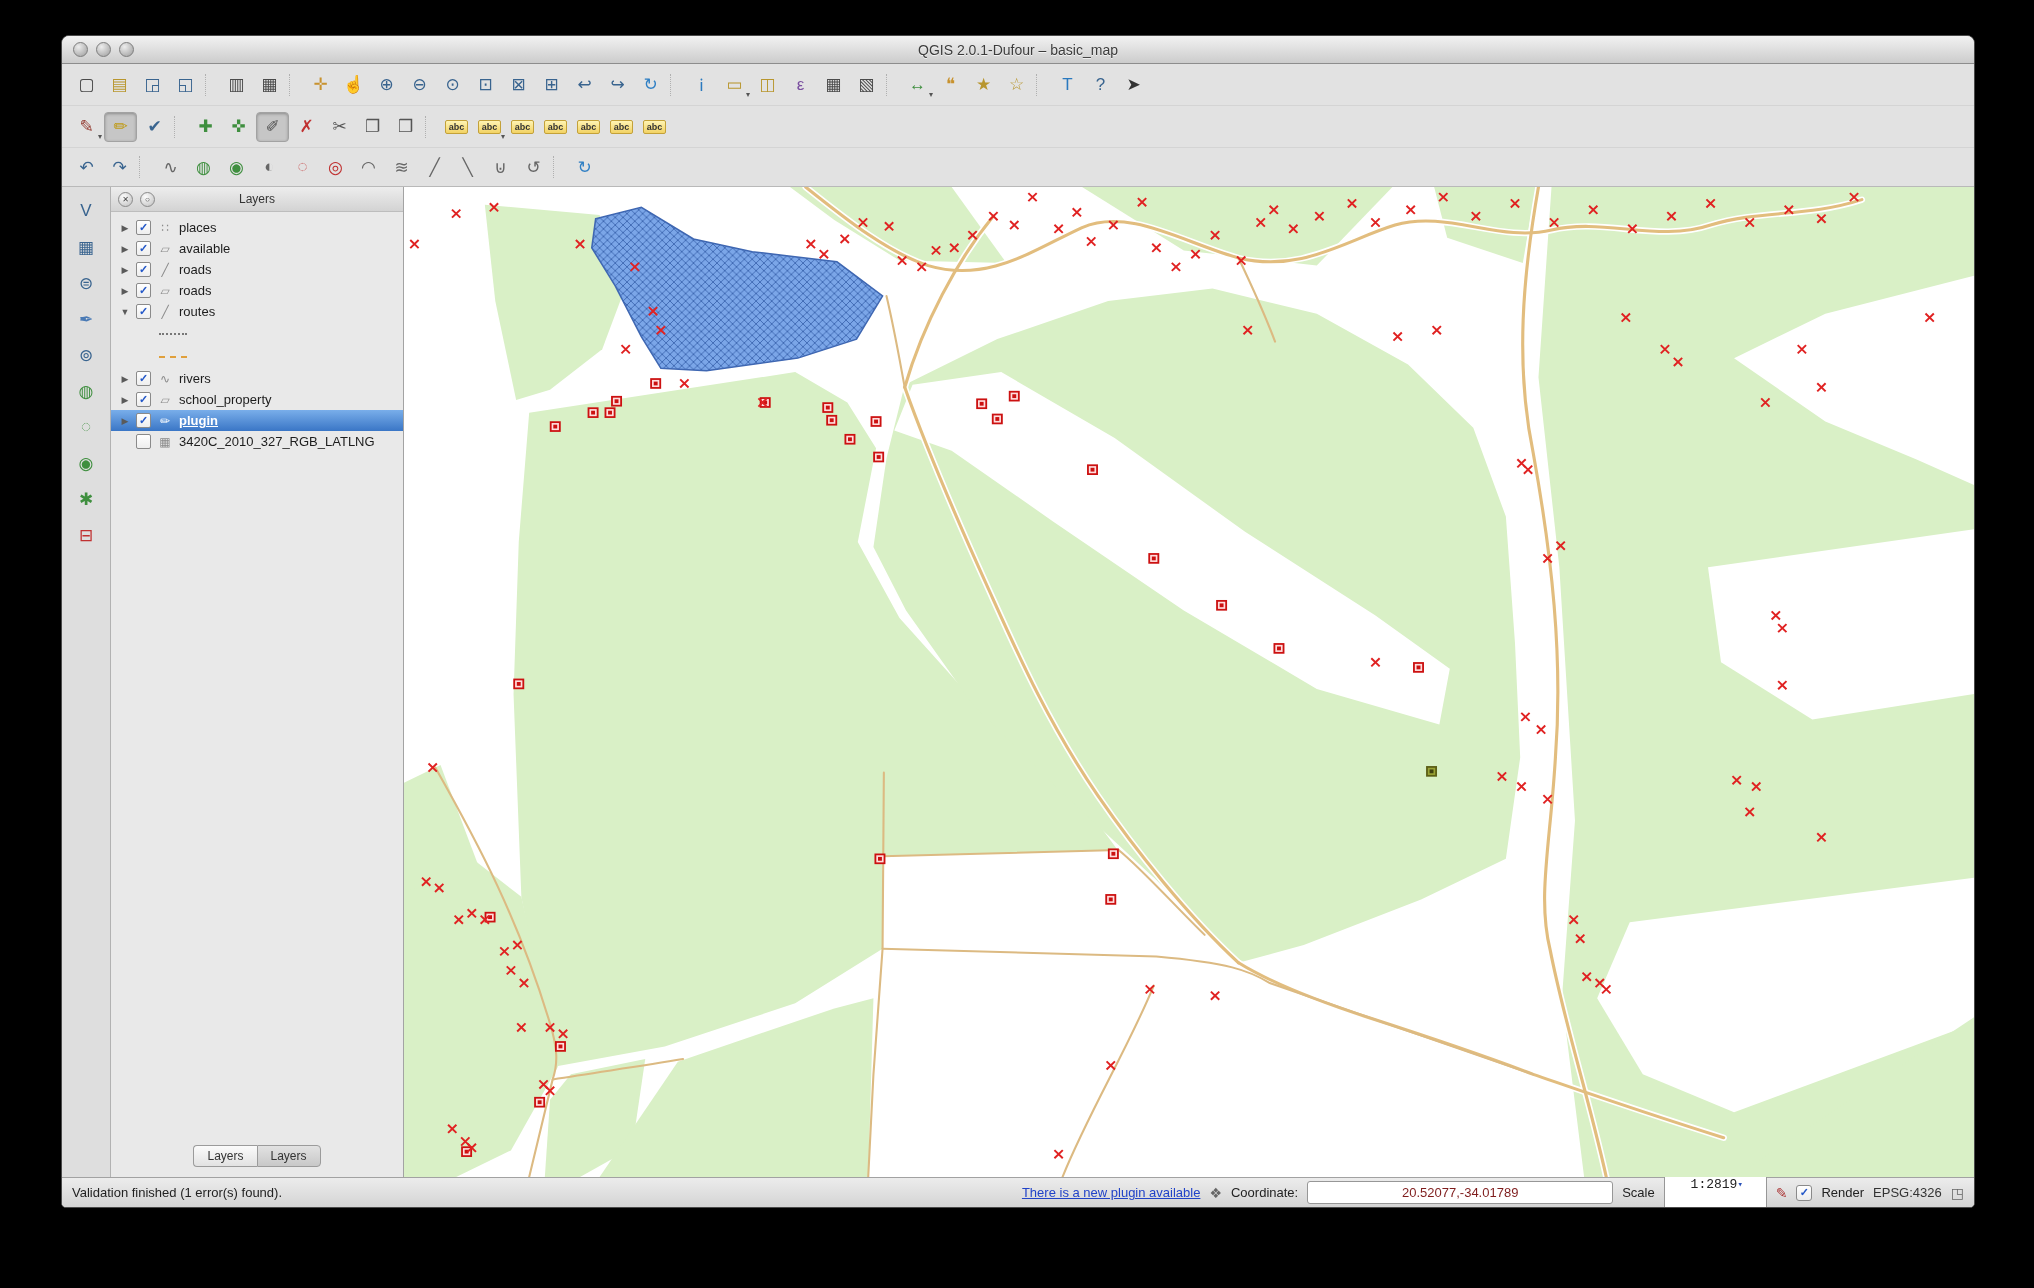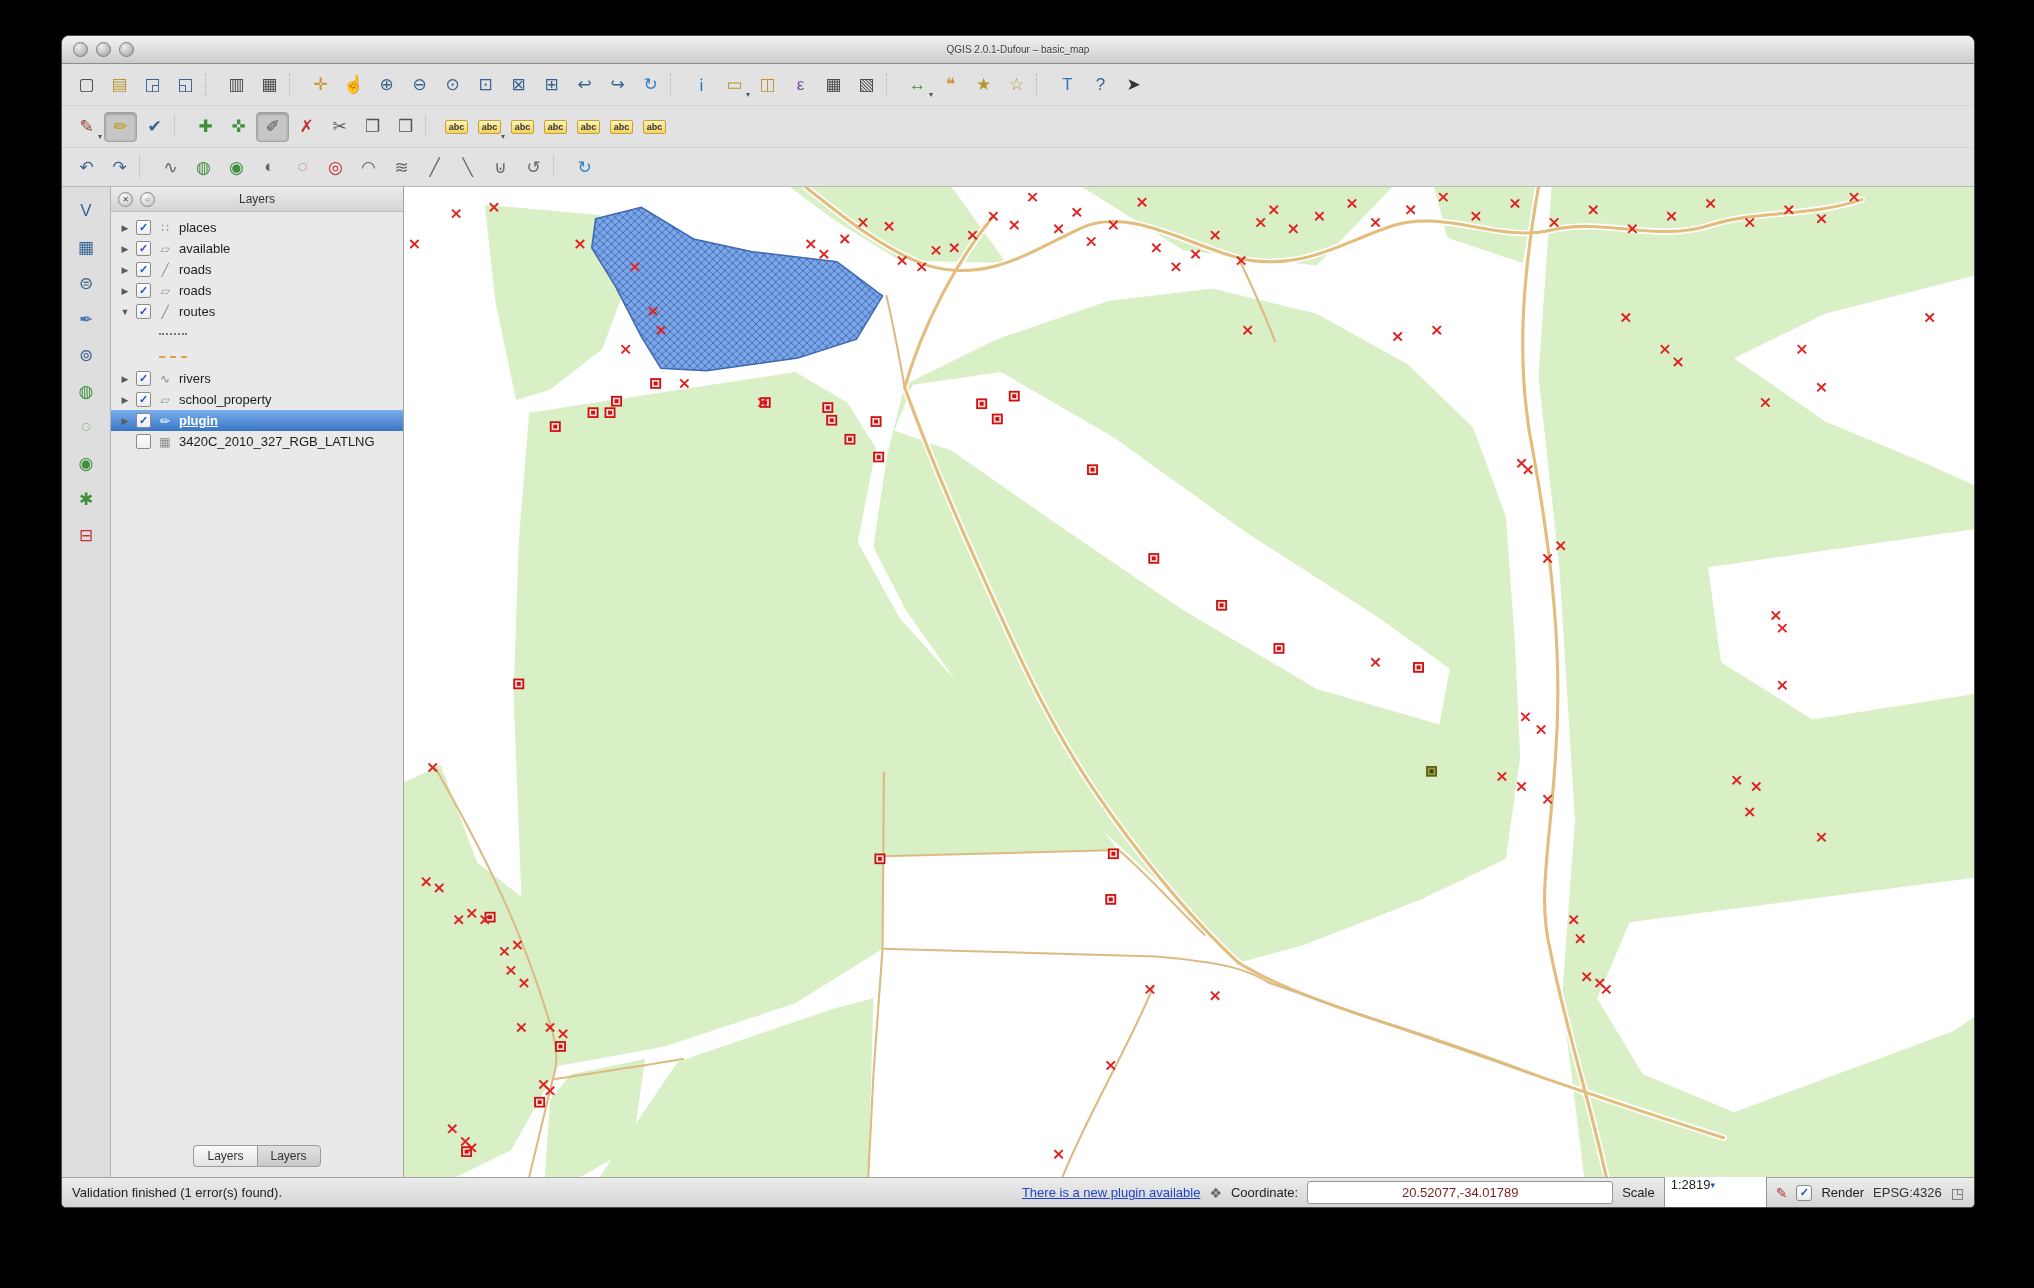--- a/index.html
+++ b/index.html
@@ -7,21 +7,21 @@
           font-family:"Liberation Sans",sans-serif;-webkit-font-smoothing:antialiased;}
   .window{position:absolute;left:61px;top:35px;width:1912px;height:1171px;background:#e4e4e4;
           border-radius:8px 8px 5px 5px;border:1px solid #4a4a4a;box-shadow:0 22px 70px rgba(0,0,0,.75);
           display:flex;flex-direction:column;overflow:hidden;}
   
   .titlebar{height:27px;flex:0 0 auto;background:linear-gradient(#f2f2f2,#cccccc);
             border-bottom:1px solid #8d8d8d;display:flex;align-items:center;position:relative;}
   .traffic{display:flex;gap:8px;margin-left:11px;z-index:2;}
   .light{width:13px;height:13px;border-radius:50%;border:1px solid #7d7d7d;
          background:radial-gradient(circle at 35% 30%,#ededed,#9c9c9c);}
-  .title{position:absolute;left:0;right:0;text-align:center;font-size:10px;color:#3c3c3c;
+  .title{position:absolute;left:0;right:0;text-align:center;font-size:14px;color:#3c3c3c;
          text-shadow:0 1px 0 rgba(255,255,255,.7);}
   
   .toolbar{display:flex;align-items:center;padding:2px 8px;background:#e2e2e2;flex:0 0 auto;}
   .tb1,.tb2{height:37px;border-bottom:1px solid #d4d4d4;}
   .tb3{height:34px;border-bottom:1px solid #b9b9b9;}
   .tb-btn{width:31px;height:28px;margin:0 1px;border-radius:4px;position:relative;flex:0 0 auto;
           display:flex;align-items:center;justify-content:center;font-size:17px;color:#4a4a4a;}
   .tb-btn.pressed{background:#c6c6c6;border:1px solid #a2a2a2;box-shadow:inset 0 1px 3px rgba(0,0,0,.3);}
   .tb-btn .dd{position:absolute;right:0;bottom:0;font-size:8px;color:#555;}
   .tb-btn.abc .glyph{font-size:9px;font-weight:bold;color:#333;background:linear-gradient(#fff4b4,#f2d263);
@@ -74,21 +74,21 @@
   
   .statusbar{height:29px;flex:0 0 auto;background:linear-gradient(#ececec,#d4d4d4);
           border-top:1px solid #a2a2a2;display:flex;align-items:center;font-size:13px;color:#222;
           padding:0 10px;gap:9px;}
   .sb-spacer{flex:1;}
   .sb-link{color:#2143c8;text-decoration:underline;white-space:nowrap;}
   .sb-icon{font-size:14px;color:#666;}
   .coord-input{width:300px;height:19px;border:1px solid #979797;border-radius:3px;background:#fff;
           text-align:center;font-size:13px;font-family:"Liberation Sans",sans-serif;color:#7f1d1d;}
   .scale-combo{width:92px;height:20px;border:1px solid #979797;border-radius:3px;background:#fff;
-          display:flex;align-items:center;justify-content:flex-start;padding:0 3px 16px 6px;font-size:13px;}
+          display:flex;align-items:center;justify-content:center;padding:0 3px 16px 6px;font-size:13px;font-family:Liberation Mono, monospace;}
   .combo-arrow{font-size:9px;color:#2a52b8;}
   .render-check{width:14px;height:14px;border:1px solid #8a8a8a;border-radius:3px;
           background:linear-gradient(#fff,#ececec);text-align:center;font-size:11px;line-height:13px;
           color:#2458c8;font-weight:bold;}
   .crs{color:#333;white-space:nowrap;}
 </style>
 </head>
 <body>
 
 <div class="screen">

